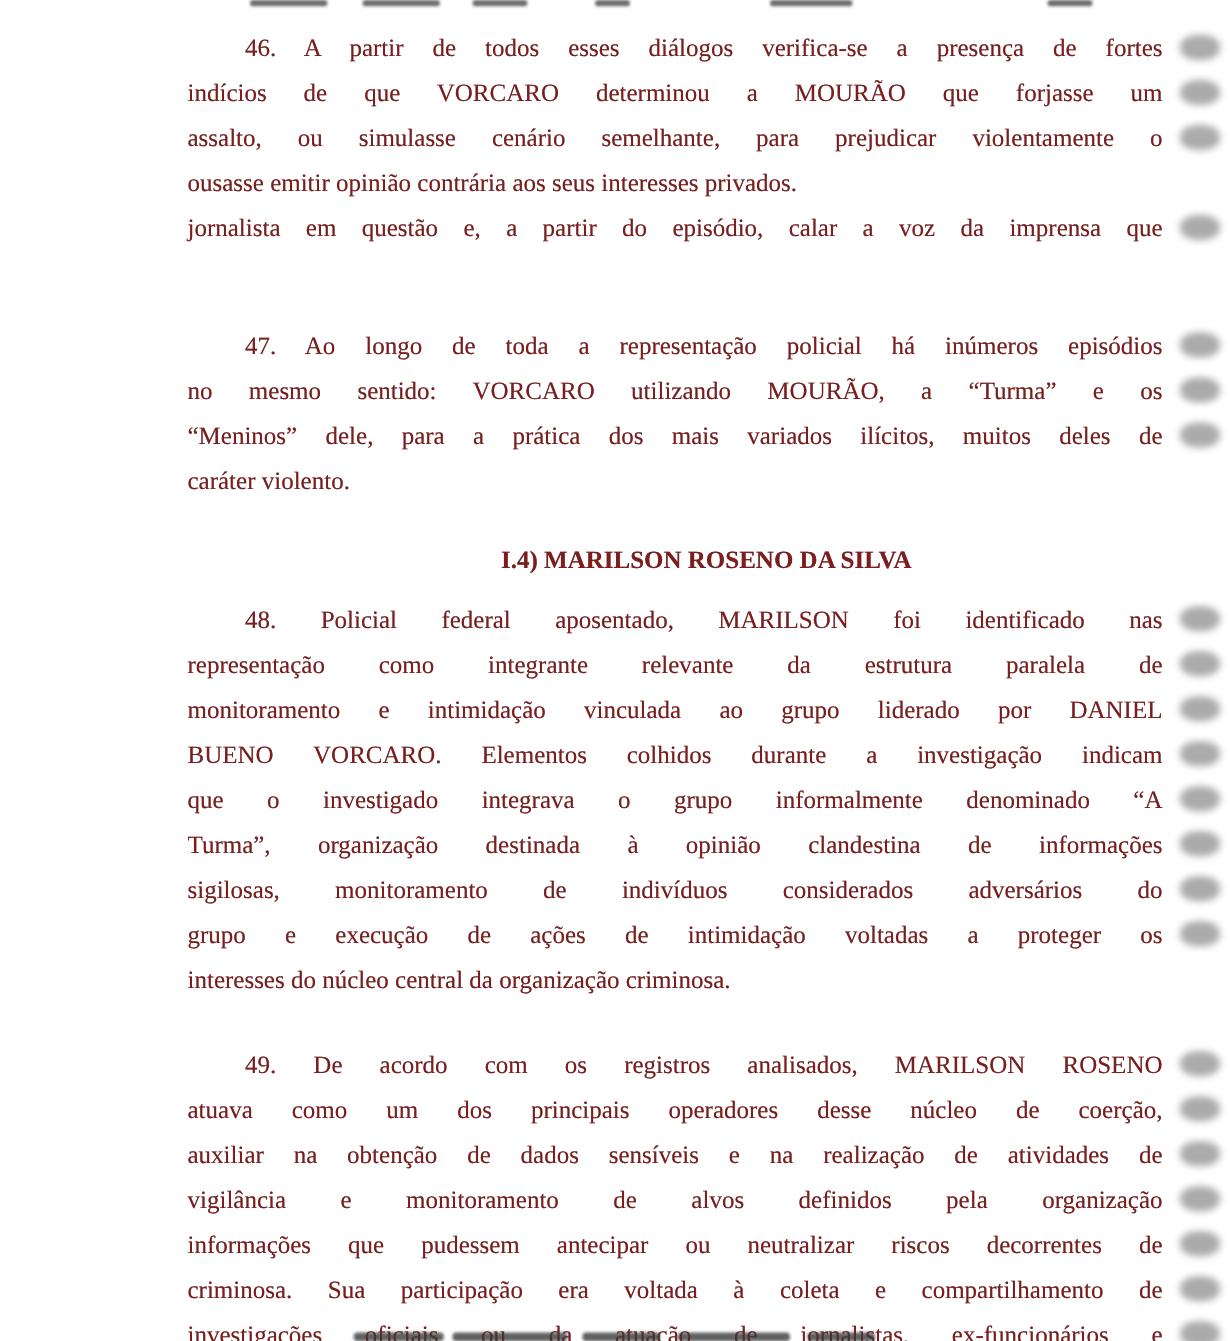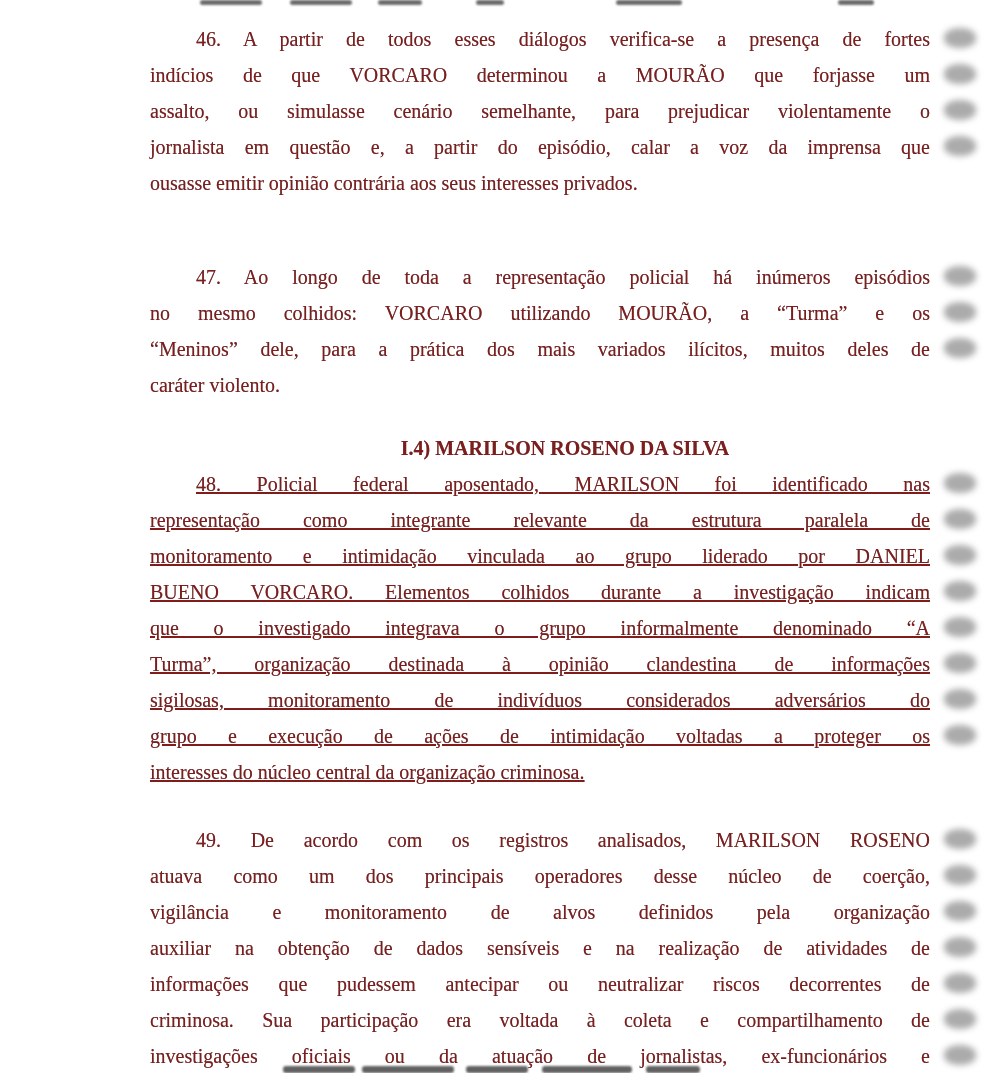--- a/index.html
+++ b/index.html
@@ -54,21 +54,21 @@
   .para.heading {
     font-weight: bold;
     padding-left: 50px;
   }
   .para.heading .line { text-align: center; }
 
   
   [data-name="paragraph-46"] { margin-top: 21px; }
   [data-name="paragraph-47"] { margin-top: 58px; }
   [data-name="section-heading-i4"] { margin-top: 27px; }
-  [data-name="paragraph-48"] { margin-top: 0; text-decoration: underline; }
+  [data-name="paragraph-48"] { margin-top: 12px; }
   [data-name="paragraph-49"] { margin-top: 32px; }
 
   
   .artifact {
     position: absolute;
     background: #474747;
     border-radius: 3px;
     filter: blur(1.2px);
     opacity: 0.8;
   }
@@ -85,48 +85,48 @@
   <div class="artifact top" data-name="scan-artifact-top-text-sliver" style="left:378px;width:44px;"></div>
   <div class="artifact top" data-name="scan-artifact-top-text-sliver" style="left:476px;width:28px;"></div>
   <div class="artifact top" data-name="scan-artifact-top-text-sliver" style="left:616px;width:66px;"></div>
   <div class="artifact top" data-name="scan-artifact-top-text-sliver" style="left:838px;width:36px;"></div>
 
   <div class="doc-body" data-name="document-body">
       <div class="para body" data-name="paragraph-46">
         <div class="line indent j" data-name="text-line">46. A partir de todos esses diálogos verifica-se a presença de fortes</div>
         <div class="line j" data-name="text-line">indícios de que VORCARO determinou a MOURÃO que forjasse um</div>
         <div class="line j" data-name="text-line">assalto, ou simulasse cenário semelhante, para prejudicar violentamente o</div>
+        <div class="line" data-name="text-line">ousasse emitir opinião contrária aos seus interesses privados.</div>
         <div class="line j" data-name="text-line">jornalista em questão e, a partir do episódio, calar a voz da imprensa que</div>
-        <div class="line" data-name="text-line">ousasse emitir opinião contrária aos seus interesses privados.</div>
       </div>
       <div class="para body" data-name="paragraph-47">
         <div class="line indent j" data-name="text-line">47. Ao longo de toda a representação policial há inúmeros episódios</div>
-        <div class="line j" data-name="text-line">no mesmo colhidos: VORCARO utilizando MOURÃO, a “Turma” e os</div>
+        <div class="line j" data-name="text-line">no mesmo sentido: VORCARO utilizando MOURÃO, a “Turma” e os</div>
         <div class="line j" data-name="text-line">“Meninos” dele, para a prática dos mais variados ilícitos, muitos deles de</div>
         <div class="line" data-name="text-line">caráter violento.</div>
       </div>
       <div class="para heading" data-name="section-heading-i4">
         <div class="line" data-name="heading-text">I.4) MARILSON ROSENO DA SILVA</div>
       </div>
       <div class="para body" data-name="paragraph-48">
         <div class="line indent j" data-name="text-line">48. Policial federal aposentado, MARILSON foi identificado nas</div>
         <div class="line j" data-name="text-line">representação como integrante relevante da estrutura paralela de</div>
         <div class="line j" data-name="text-line">monitoramento e intimidação vinculada ao grupo liderado por DANIEL</div>
         <div class="line j" data-name="text-line">BUENO VORCARO. Elementos colhidos durante a investigação indicam</div>
         <div class="line j" data-name="text-line">que o investigado integrava o grupo informalmente denominado “A</div>
         <div class="line j" data-name="text-line">Turma”, organização destinada à opinião clandestina de informações</div>
         <div class="line j" data-name="text-line">sigilosas, monitoramento de indivíduos considerados adversários do</div>
         <div class="line j" data-name="text-line">grupo e execução de ações de intimidação voltadas a proteger os</div>
         <div class="line" data-name="text-line">interesses do núcleo central da organização criminosa.</div>
       </div>
       <div class="para body" data-name="paragraph-49">
         <div class="line indent j" data-name="text-line">49. De acordo com os registros analisados, MARILSON ROSENO</div>
         <div class="line j" data-name="text-line">atuava como um dos principais operadores desse núcleo de coerção,</div>
+        <div class="line j" data-name="text-line">auxiliar na obtenção de dados sensíveis e na realização de atividades de</div>
         <div class="line j" data-name="text-line">vigilância e monitoramento de alvos definidos pela organização</div>
-        <div class="line j" data-name="text-line">auxiliar na obtenção de dados sensíveis e na realização de atividades de</div>
         <div class="line j" data-name="text-line">informações que pudessem antecipar ou neutralizar riscos decorrentes de</div>
         <div class="line j" data-name="text-line">criminosa. Sua participação era voltada à coleta e compartilhamento de</div>
         <div class="line j" data-name="text-line">investigações oficiais ou da atuação de jornalistas, ex-funcionários e</div>
       </div>
     </div>
 
   <div class="artifact bottom" data-name="scan-artifact-bottom-text-sliver" style="left:283px;width:72px;"></div>
   <div class="artifact bottom" data-name="scan-artifact-bottom-text-sliver" style="left:362px;width:92px;"></div>
   <div class="artifact bottom" data-name="scan-artifact-bottom-text-sliver" style="left:466px;width:62px;"></div>
   <div class="artifact bottom" data-name="scan-artifact-bottom-text-sliver" style="left:542px;width:90px;"></div>

